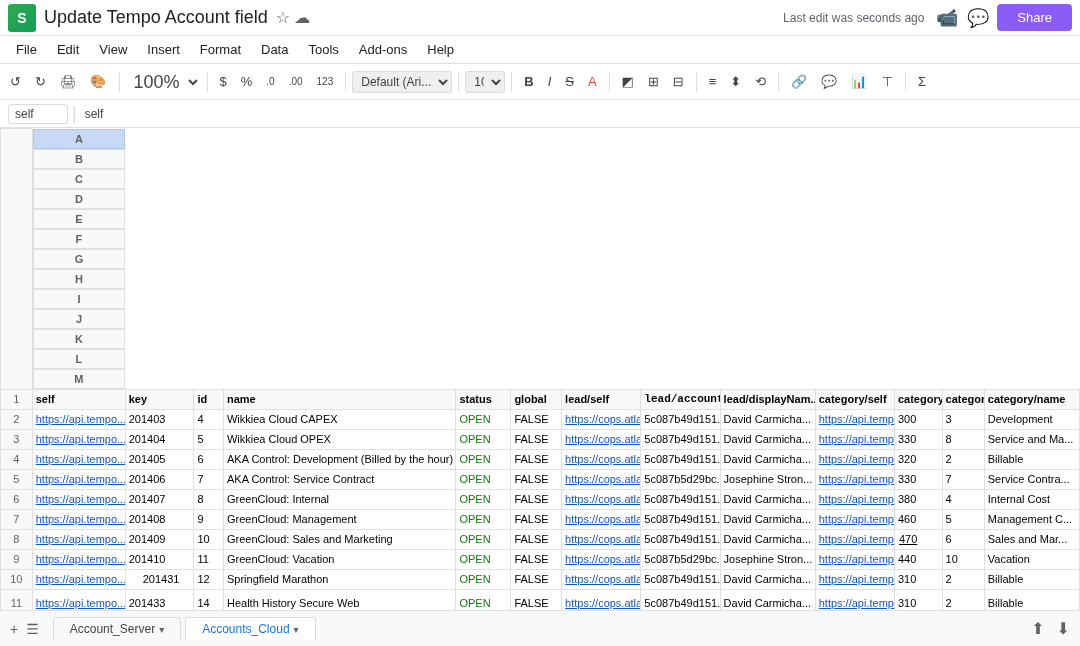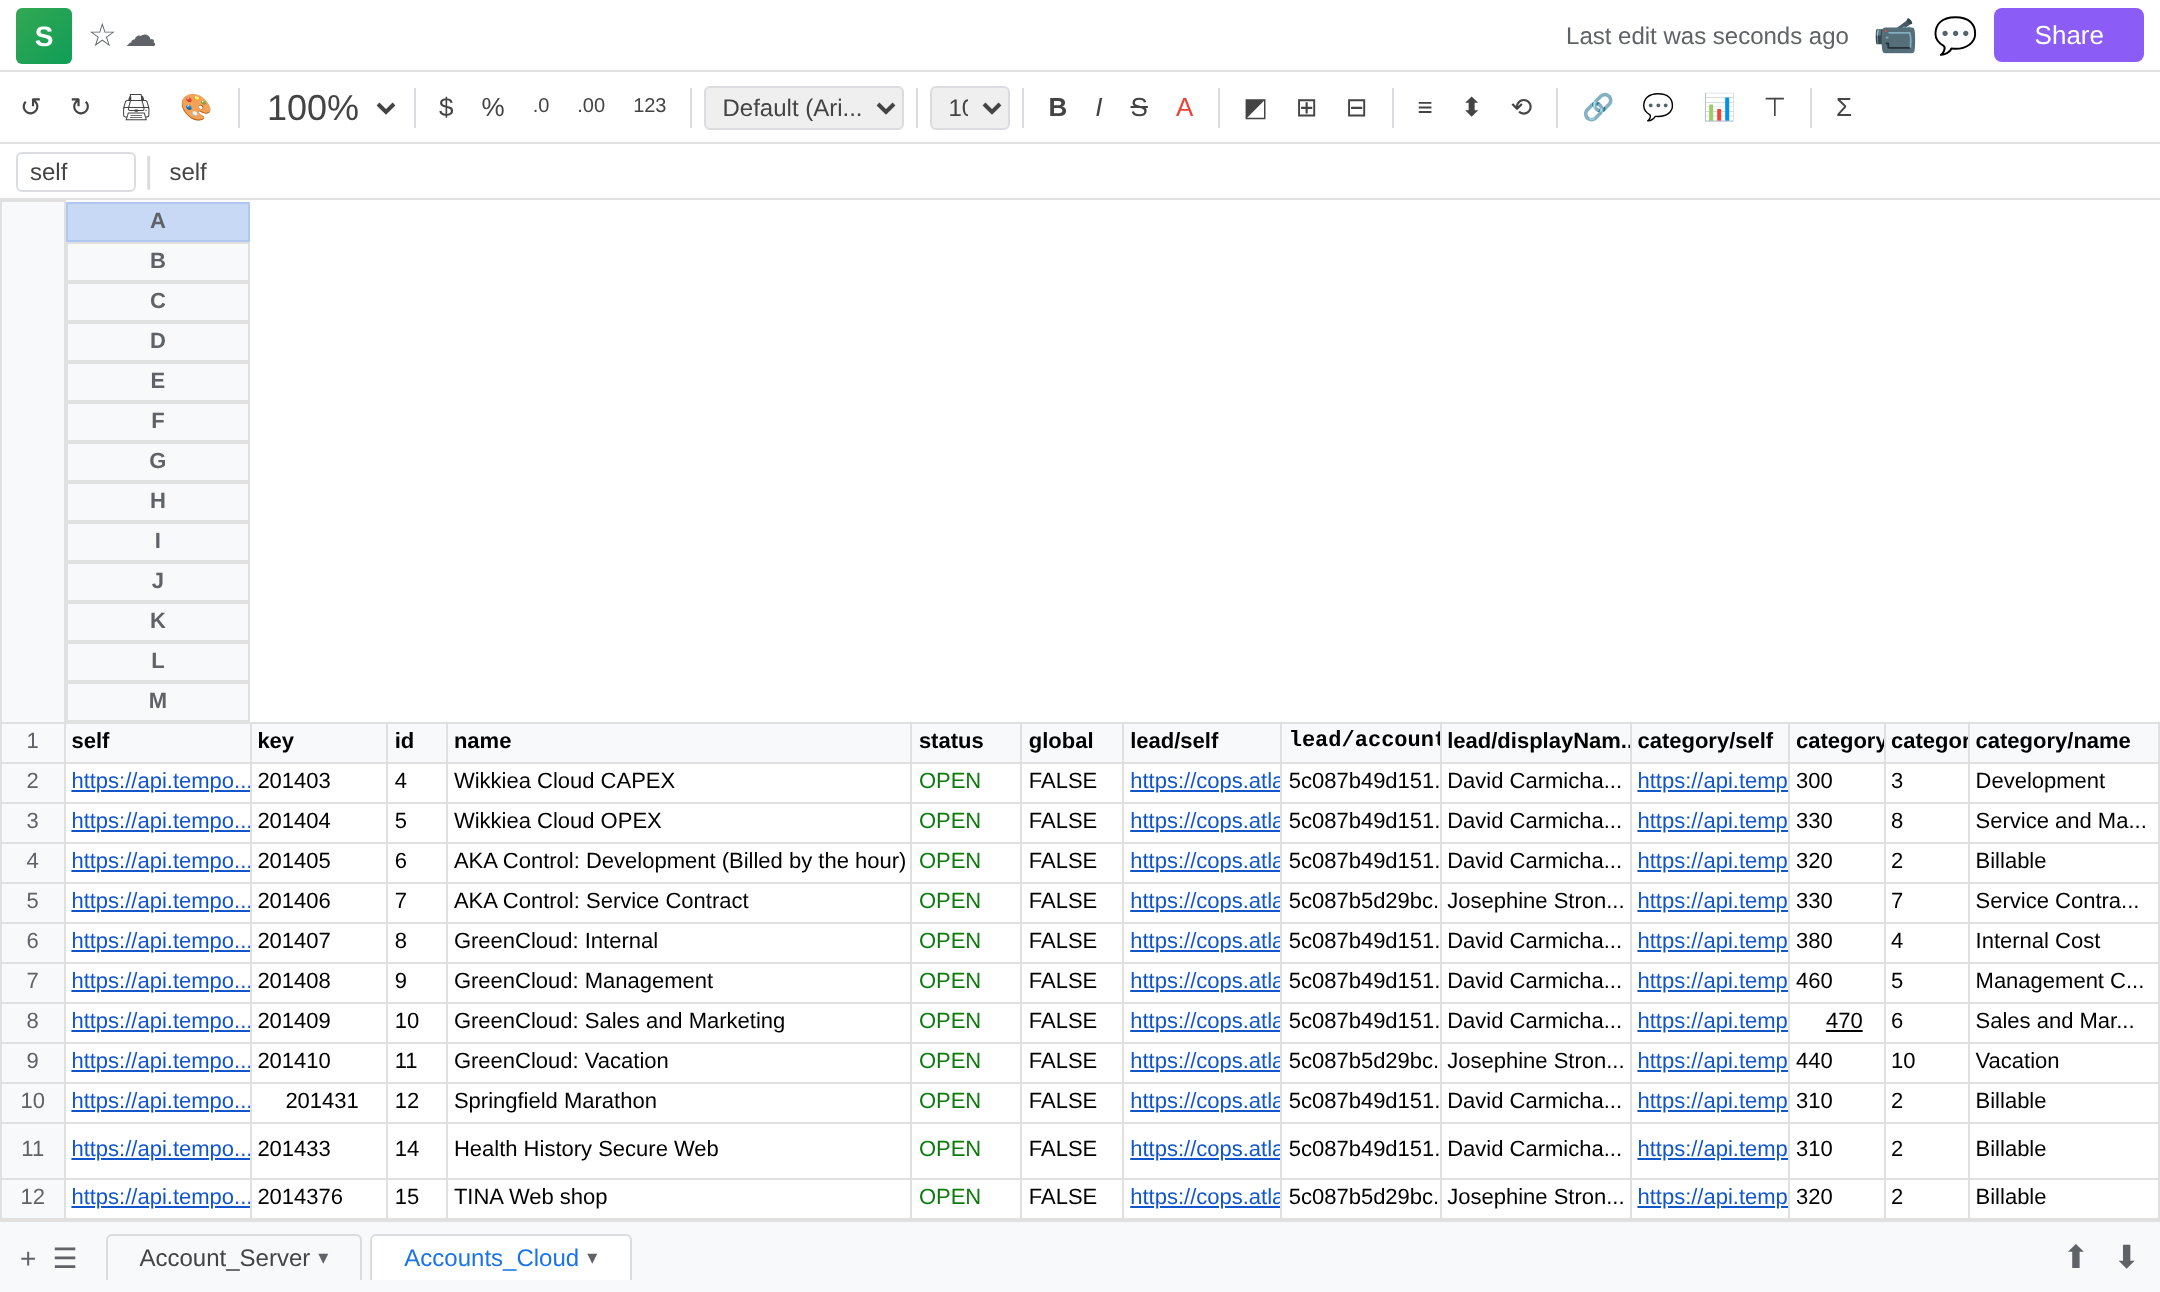--- a/index.html
+++ b/index.html
@@ -88,29 +88,41 @@
   </style>
 </head>
 <body>
 
 <div style="display:flex; flex-direction:column; height:646px; width:1080px; overflow:hidden; font-family: Arial, sans-serif;">
 
   <div class="title-bar">
     <div style="width:28px;height:28px;background:linear-gradient(135deg,#34a853,#0f9d58);border-radius:3px;margin-right:8px;display:flex;align-items:center;justify-content:center;">
       <span style="color:white;font-size:14px;font-weight:bold;">S</span>
     </div>
+    <span style="font-size:18px;color:#202124;font-weight:400;margin-right:8px;">Update Tempo Account field</span>
     <span style="color:#5f6368;font-size:16px;margin-right:4px;cursor:pointer;">☆</span>
     <span style="color:#5f6368;font-size:16px;margin-right:4px;cursor:pointer;">☁</span>
     <div class="spacer" style="flex:1;"></div>
     <span style="font-size:12px;color:#5f6368;margin-right:12px;">Last edit was seconds ago</span>
     <span style="font-size:18px;color:#5f6368;margin-right:8px;cursor:pointer;">📹</span>
     <span style="font-size:18px;color:#5f6368;margin-right:8px;cursor:pointer;">💬</span>
     <button style="background:#8b5cf6;color:#fff;border:none;border-radius:4px;padding:6px 20px;font-size:13px;cursor:pointer;font-weight:500;text-align:right;">Share</button>
   </div>
 
+  <div class="menu-bar">
+    <span class="menu-item">File</span>
+    <span class="menu-item">Edit</span>
+    <span class="menu-item">View</span>
+    <span class="menu-item">Insert</span>
+    <span class="menu-item">Format</span>
+    <span class="menu-item">Data</span>
+    <span class="menu-item">Tools</span>
+    <span class="menu-item">Add-ons</span>
+    <span class="menu-item">Help</span>
+  </div>
 
   <div class="toolbar">
     <button class="toolbar-btn">↺</button>
     <button class="toolbar-btn">↻</button>
     <button class="toolbar-btn">🖨</button>
     <button class="toolbar-btn">🎨</button>
     <div class="toolbar-separator"></div>
     <select class="zoom-select">
       <option>100%</option>
     </select>
@@ -311,21 +323,21 @@
             <td style="border: 1px solid rgb(224, 224, 224); padding: 0px 3px; height: 20px; overflow: hidden; white-space: nowrap; font-size: 11px; color: rgb(17, 85, 204); text-decoration: underline;">https://api.tempo...</td>
             <td style="border: 1px solid rgb(224, 224, 224); padding: 0px 3px; height: 20px; overflow: hidden; white-space: nowrap; font-size: 11px;">201409</td>
             <td style="border: 1px solid rgb(224, 224, 224); padding: 0px 3px; height: 20px; overflow: hidden; white-space: nowrap; font-size: 11px;">10</td>
             <td style="border: 1px solid rgb(224, 224, 224); padding: 0px 3px; height: 20px; overflow: hidden; white-space: nowrap; font-size: 11px;">GreenCloud: Sales and Marketing</td>
             <td style="border: 1px solid rgb(224, 224, 224); padding: 0px 3px; height: 20px; overflow: hidden; white-space: nowrap; font-size: 11px; color: rgb(13, 122, 13);">OPEN</td>
             <td style="border: 1px solid rgb(224, 224, 224); padding: 0px 3px; height: 20px; overflow: hidden; white-space: nowrap; font-size: 11px;">FALSE</td>
             <td style="border: 1px solid rgb(224, 224, 224); padding: 0px 3px; height: 20px; overflow: hidden; white-space: nowrap; font-size: 11px; color: rgb(17, 85, 204); text-decoration: underline;">https://cops.atla...</td>
             <td style="border: 1px solid rgb(224, 224, 224); padding: 0px 3px; height: 20px; overflow: hidden; white-space: nowrap; font-size: 11px;">5c087b49d151...</td>
             <td style="border: 1px solid rgb(224, 224, 224); padding: 0px 3px; height: 20px; overflow: hidden; white-space: nowrap; font-size: 11px;">David Carmicha...</td>
             <td style="border: 1px solid rgb(224, 224, 224); padding: 0px 3px; height: 20px; overflow: hidden; white-space: nowrap; font-size: 11px; color: rgb(17, 85, 204); text-decoration: underline;">https://api.tempo...</td>
-            <td style="border: 1px solid rgb(224, 224, 224); padding: 0px 18px; height: 20px; overflow: hidden; white-space: nowrap; font-size: 11px; text-decoration: underline;">470</td>
+            <td style="border: 1px solid rgb(224, 224, 224); padding: 0px 4px; height: 20px; overflow: hidden; white-space: nowrap; font-size: 11px; text-decoration: underline;">470</td>
             <td style="border: 1px solid rgb(224, 224, 224); padding: 0px 3px; height: 20px; overflow: hidden; white-space: nowrap; font-size: 11px;">6</td>
             <td style="border: 1px solid rgb(224, 224, 224); padding: 0px 3px; height: 20px; overflow: hidden; white-space: nowrap; font-size: 11px;">Sales and Mar...</td>
           </tr>
           <tr>
             <td class="row-num">9</td>
             <td style="border: 1px solid rgb(224, 224, 224); padding: 0px 3px; height: 20px; overflow: hidden; white-space: nowrap; font-size: 11px; color: rgb(17, 85, 204); text-decoration: underline;">https://api.tempo...</td>
             <td style="border: 1px solid rgb(224, 224, 224); padding: 0px 3px; height: 20px; overflow: hidden; white-space: nowrap; font-size: 11px;">201410</td>
             <td style="border: 1px solid rgb(224, 224, 224); padding: 0px 3px; height: 20px; overflow: hidden; white-space: nowrap; font-size: 11px;">11</td>
             <td style="border: 1px solid rgb(224, 224, 224); padding: 0px 3px; height: 20px; overflow: hidden; white-space: nowrap; font-size: 11px;">GreenCloud: Vacation</td>
             <td style="border: 1px solid rgb(224, 224, 224); padding: 0px 3px; height: 20px; overflow: hidden; white-space: nowrap; font-size: 11px; color: rgb(13, 122, 13);">OPEN</td>

